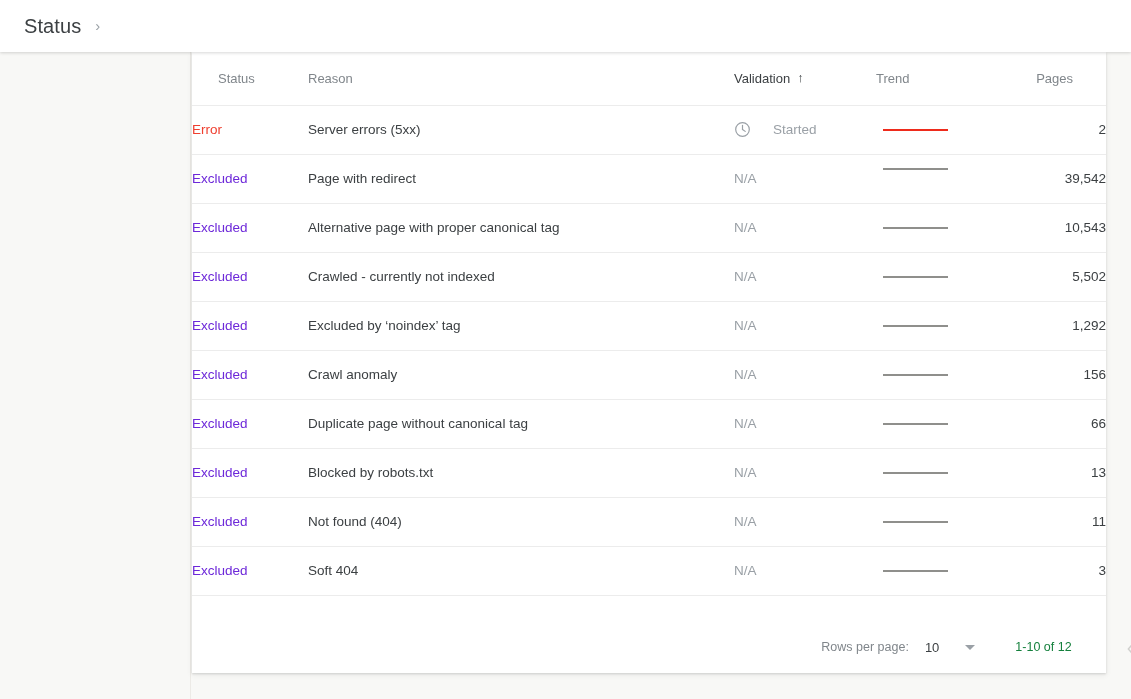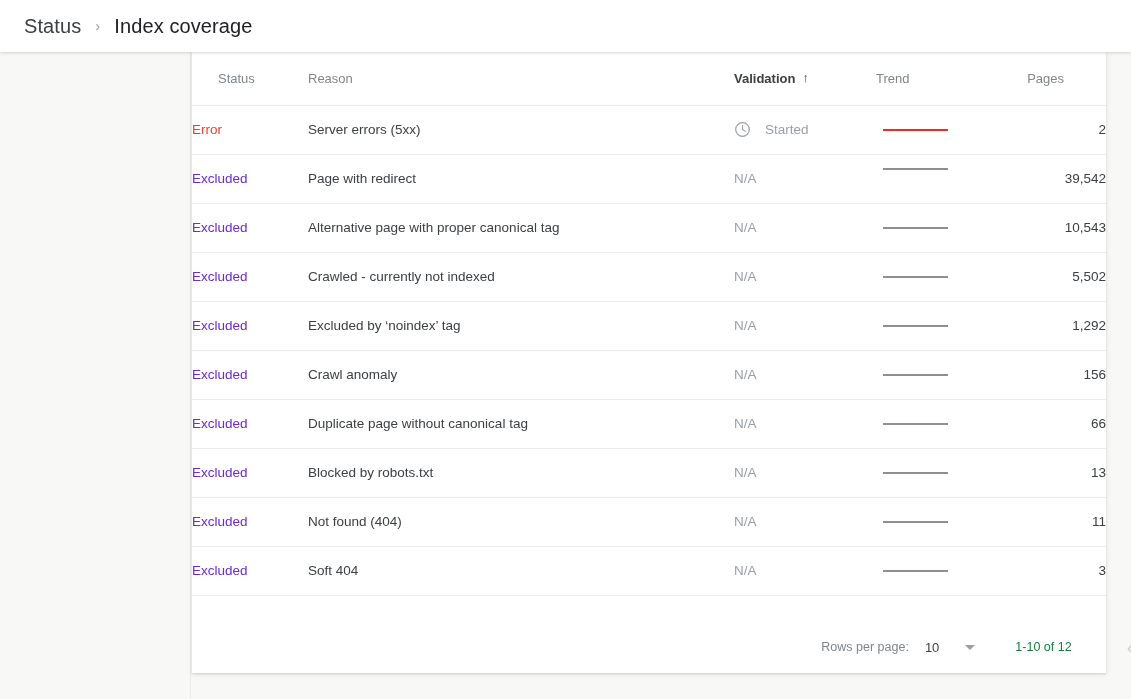--- a/index.html
+++ b/index.html
@@ -105,25 +105,25 @@
     font-weight: normal;
     color: #80868b;
     text-align: left;
     border-bottom: 1px solid #ececec;
     box-sizing: border-box;
   }
   thead th.first { padding-left: 26px; }
   thead th.reason-h { padding-left: 0px; margin-left: 32px; }
   thead th.sorted {
     color: #3c4043;
-    font-weight: 700;
+    font-weight: 400;
   }
   thead th.pages-h {
     text-align: right;
-    padding-right: 42px;
+    padding-right: 33px;
   }
   .sort-arrow {
     display: inline-block;
     margin-left: 7px;
     font-size: 13px;
     color: #3c4043;
     transform: translateY(-1px);
   }
 
   tbody tr { height: 49px; }
@@ -140,21 +140,21 @@
   }
   td.status-cell.error { color: #ef3e2e; }
   td.reason-cell { color: #3c4043; }
   td.valid-cell {
     color: #9aa0a6;
     font-size: 13.5px;
   }
   .valid-inner {
     display: flex;
     align-items: center;
-    gap: 14px;
+    gap: 22px;
   }
   .clock-icon { flex: 0 0 auto; display: block; }
   td.trend-cell { position: relative; }
   .spark {
     position: absolute;
     left: 7px;
     width: 65px;
     height: 2px;
     background: #8f8f8c;
   }
@@ -212,21 +212,20 @@
   }
   .nav-btn.disabled { color: #d0d0cd; }
 </style>
 </head>
 <body>
 
 <div class="appbar">
   <div class="breadcrumb">
     <span class="crumb-root">Status</span>
     <span class="crumb-sep">›</span>
-    <span class="crumb-current">Index coverage</span>
   </div>
 </div>
 
 <div class="page">
 
   <div class="left-rail"></div>
 
   <div class="card">
 
     <table class="cov">

